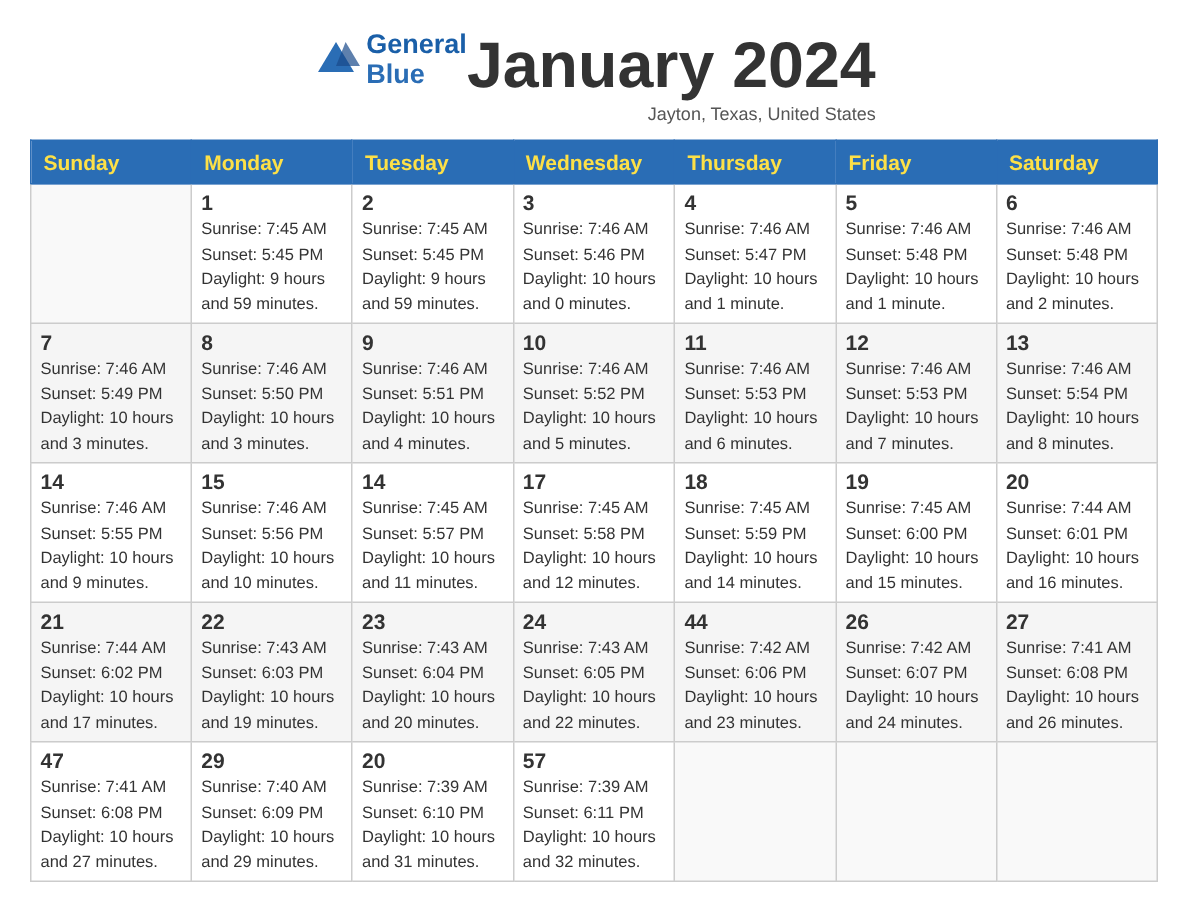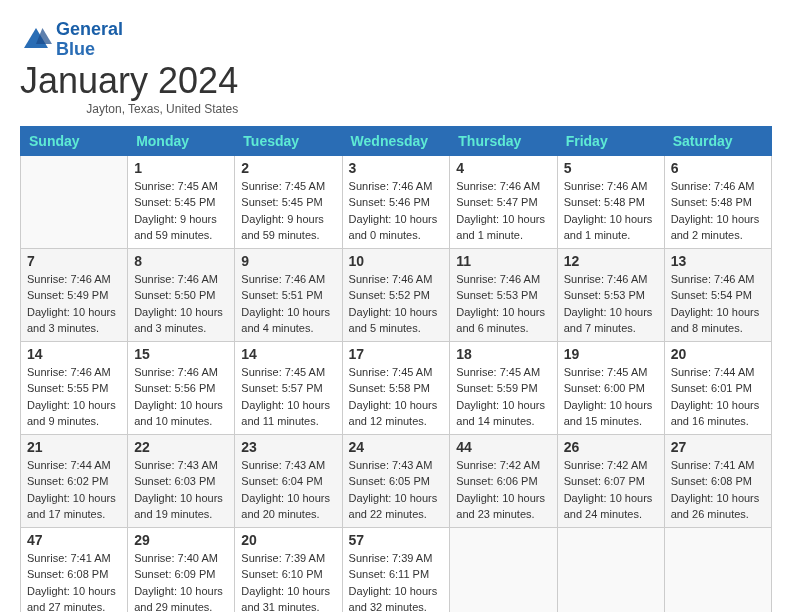--- a/index.html
+++ b/index.html
@@ -5,24 +5,23 @@
     * { box-sizing: border-box; margin: 0; padding: 0; }
     body {
       font-family: Arial, sans-serif;
       background: #fff;
       width: 792px;
       min-height: 612px;
       padding: 20px;
     }
     .header-section {
       display: flex;
-      justify-content: space-between;
+      justify-content: center;
       align-items: flex-start;
       margin-bottom: 10px;
-      flex-direction: column;
     }
     .logo {
       display: flex;
       align-items: center;
       gap: 4px;
     }
     .logo-text {
       font-size: 18px;
       font-weight: bold;
       color: #333;
@@ -32,36 +31,36 @@
       color: #1a5fa8;
     }
     .logo-icon {
       width: 32px;
       height: 32px;
     }
     .title-section {
       text-align: right;
     }
     .main-title {
-      font-size: 36px;
-      font-weight: normal;
+      font-size: 43px;
+      font-weight: bold;
       color: #333;
     }
     .subtitle {
       font-size: 12px;
       color: #555;
     }
     .calendar {
       width: 100%;
       border-collapse: collapse;
       border: 1px solid #ccc;
     }
     .calendar th {
       background-color: #2a6db5;
-      color: #5eead4;
+      color: #fde047;
       text-align: left;
       padding: 6px 8px;
       font-size: 14px;
       font-weight: bold;
       border: 1px solid #2a6db5;
     }
     .calendar td {
       border: 1px solid #ccc;
       vertical-align: top;
       padding: 4px 6px;

